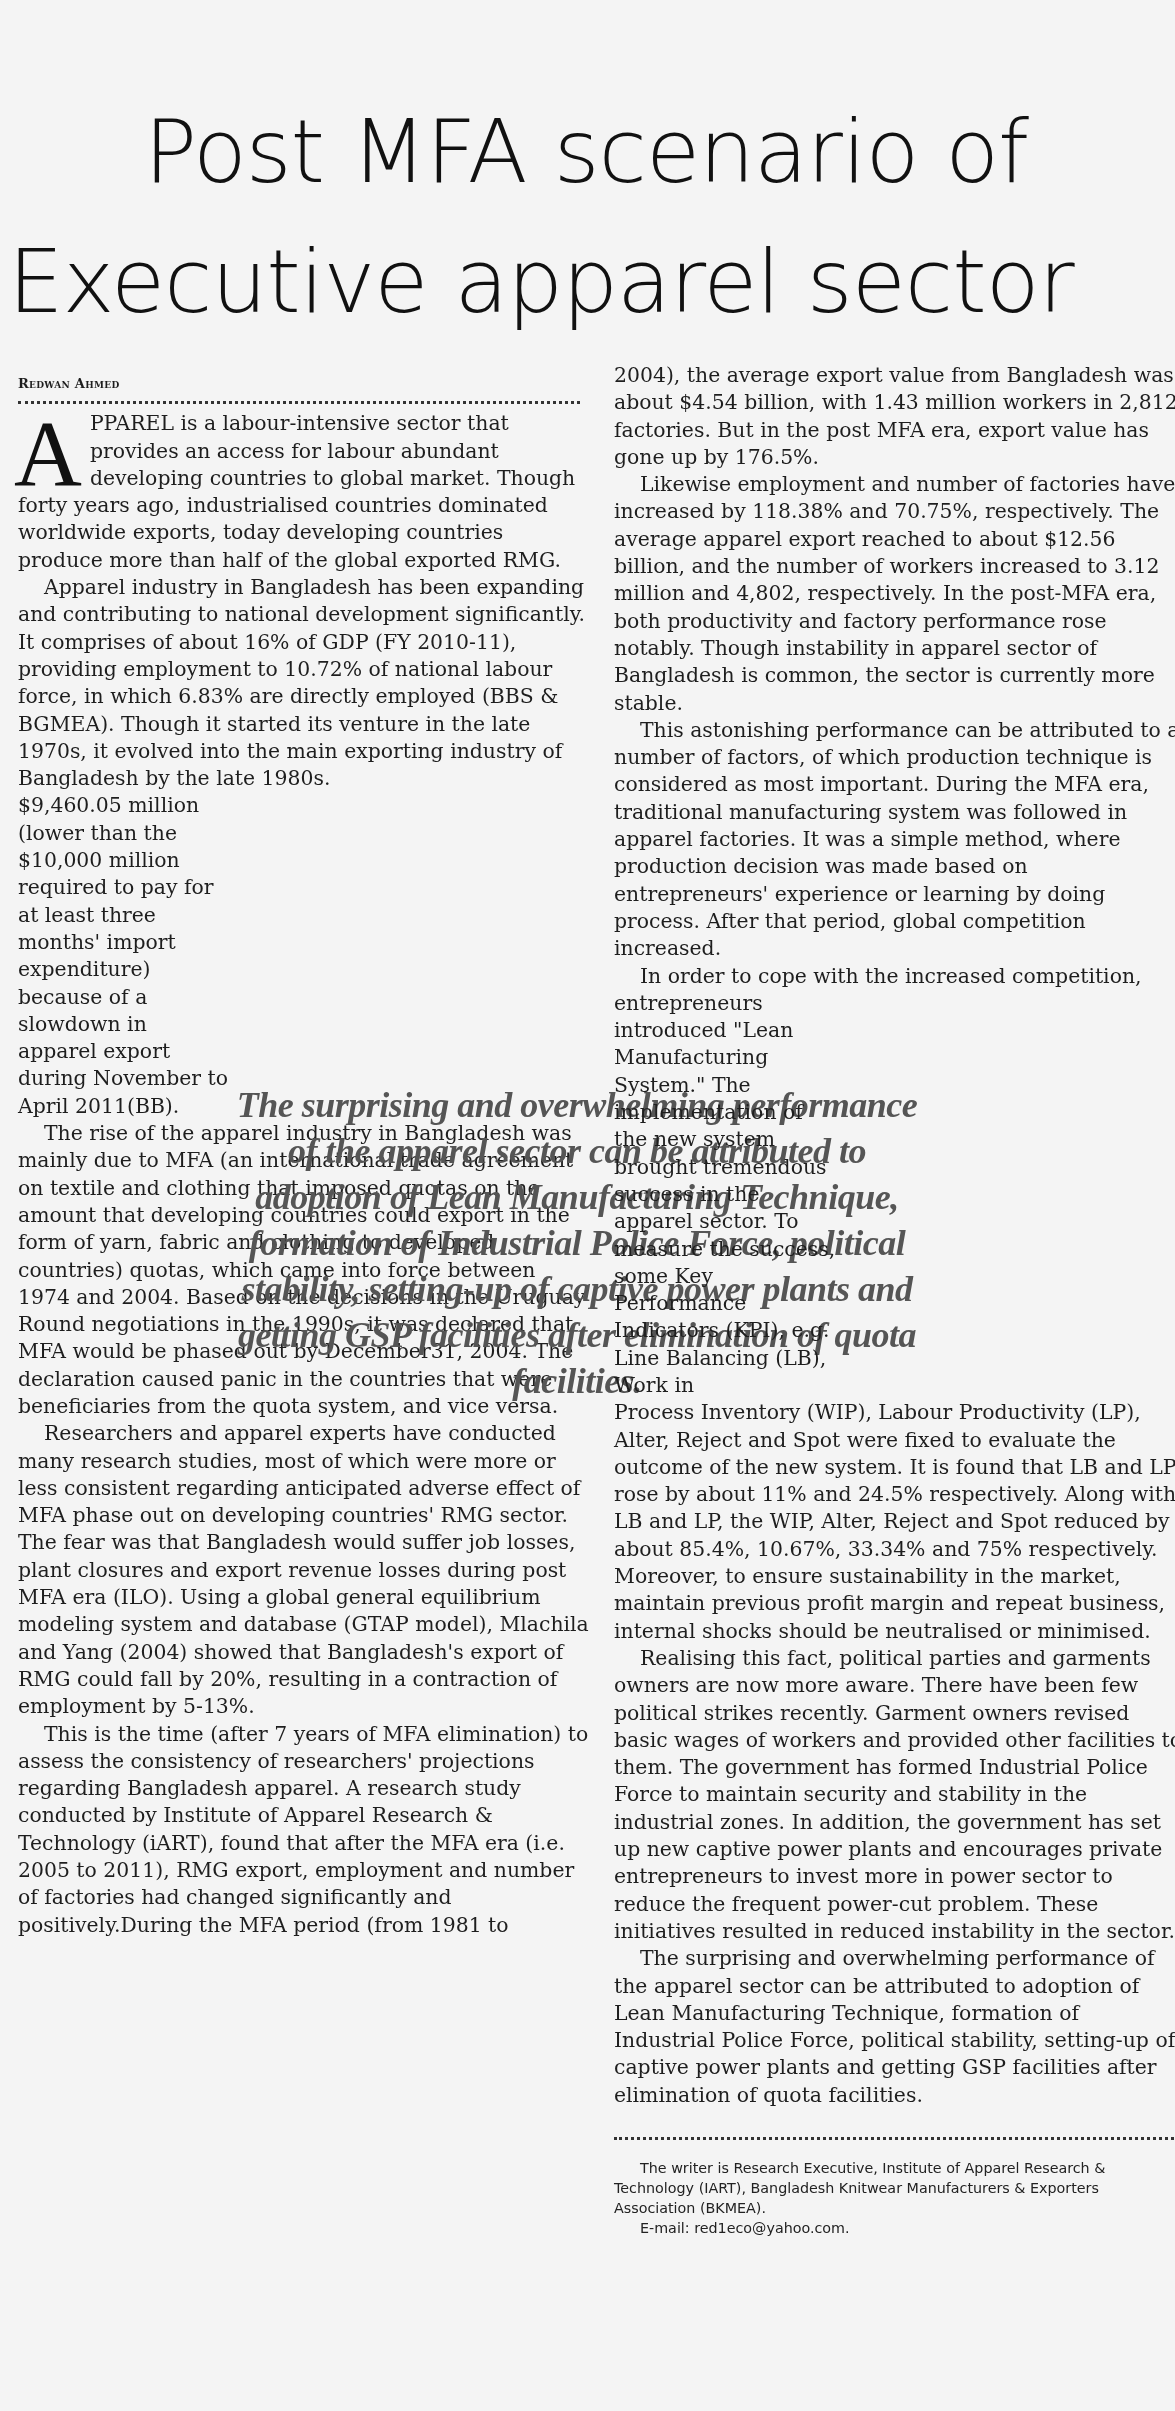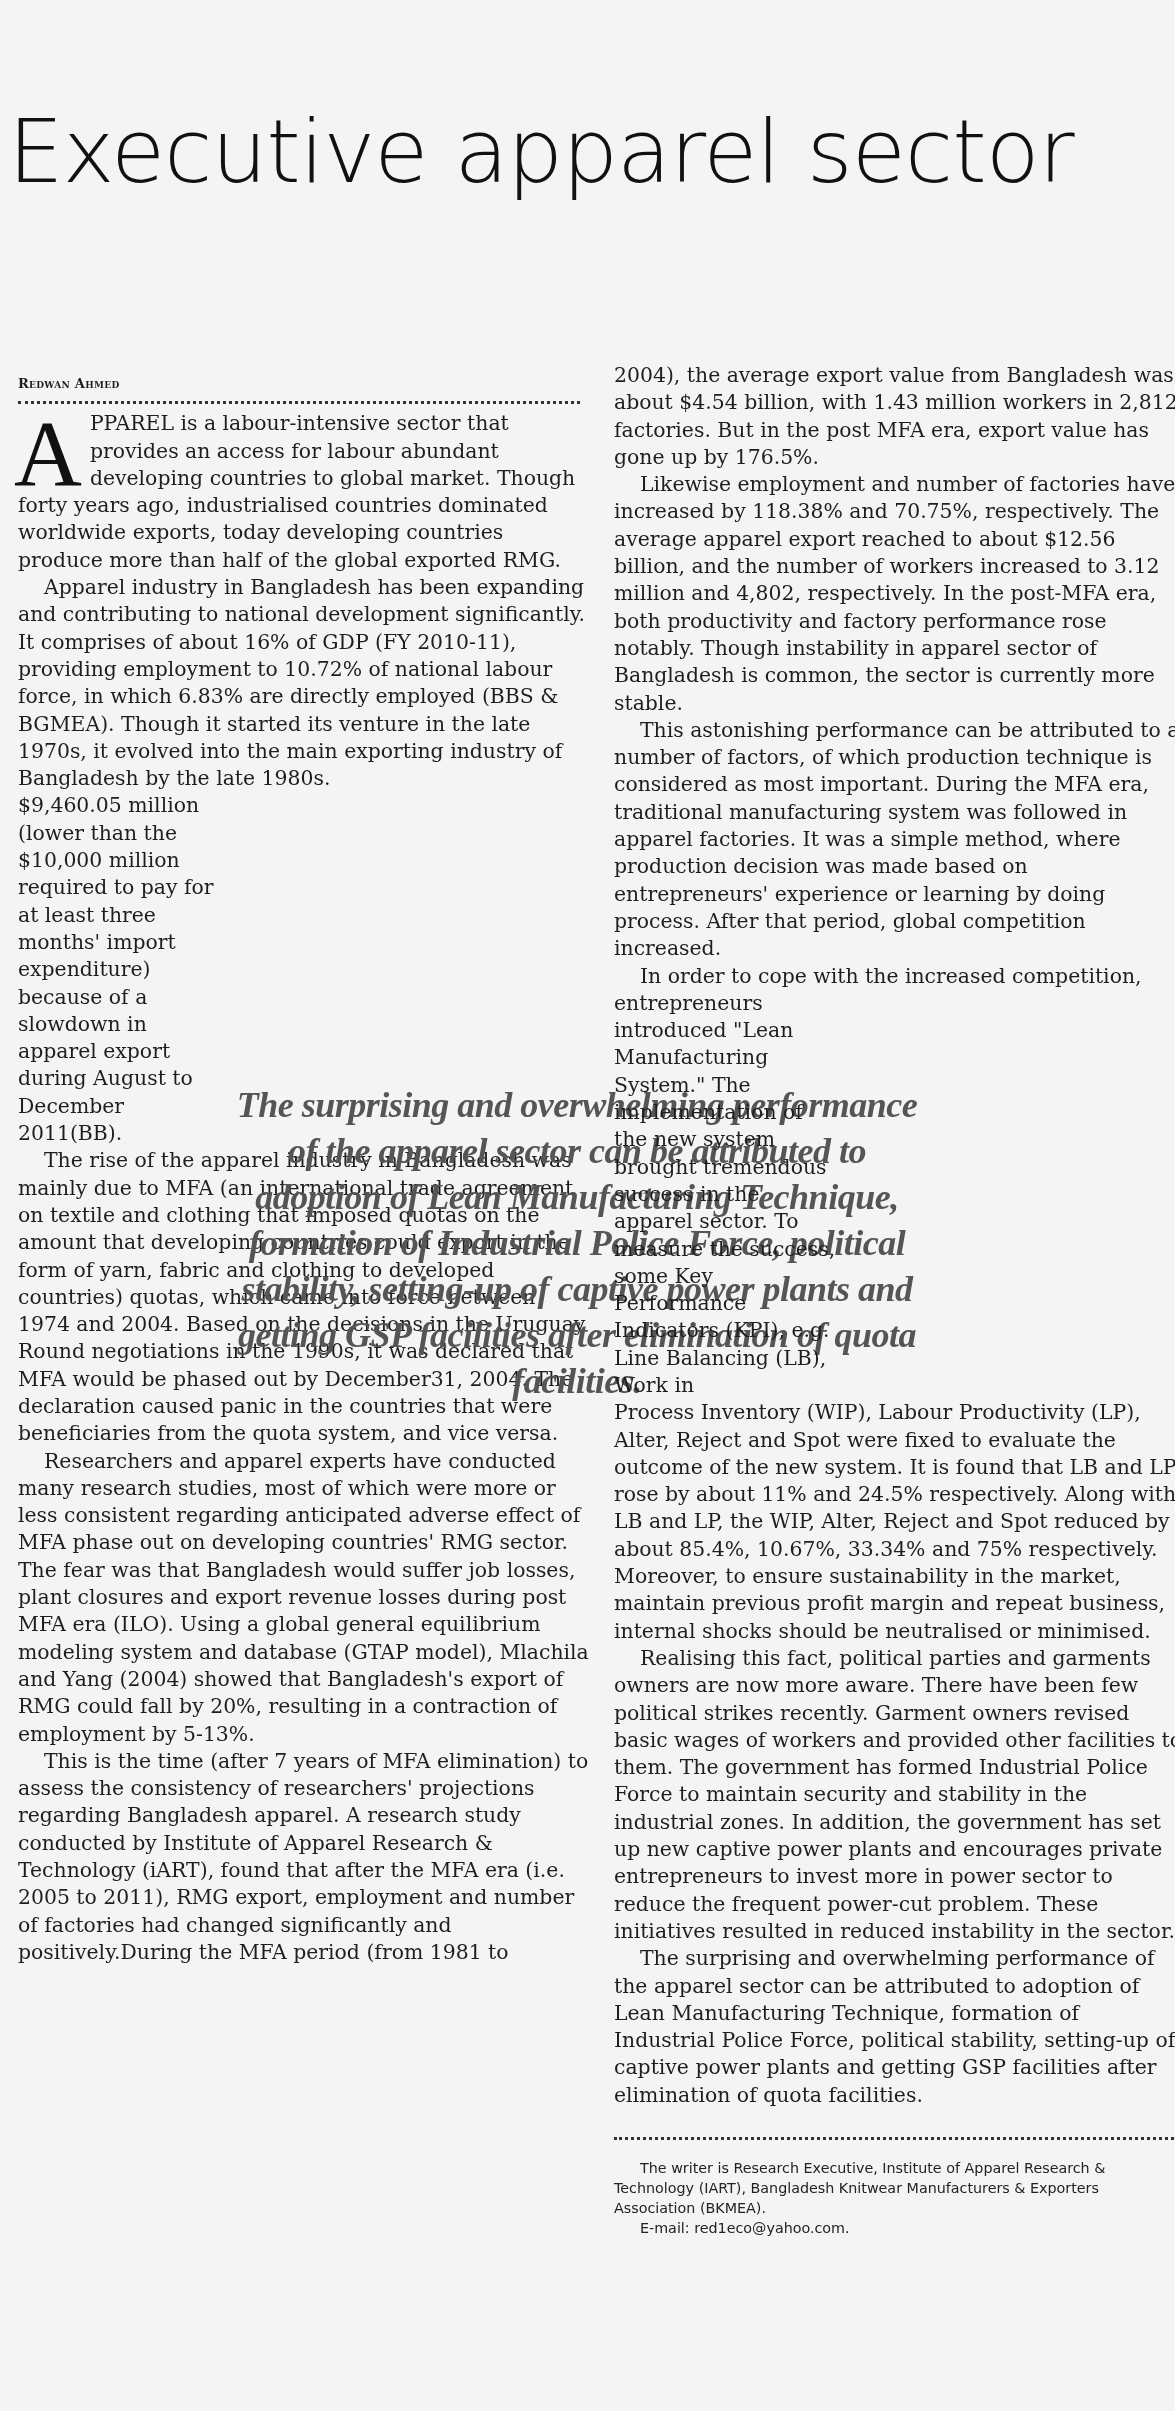--- a/index.html
+++ b/index.html
@@ -47,31 +47,32 @@
   .footer-dots { border-bottom: 3px dotted #333; margin: 28px -20px 18px 0; }
   .footnote {
     font-family: "DejaVu Sans", sans-serif; font-size: 14.3px; line-height: 20px;
     color: #222; text-indent: 0;
   }
 </style>
 </head>
 <body>
 
 <h1 class="headline">
+  <span class="l1">Post MFA scenario of</span>
   <span class="l2">Executive apparel sector</span>
 </h1>
 
 <div class="col col-left">
   <div class="byline">Redwan Ahmed</div>
   <div class="dots"></div>
   <p class="noindent">
     <span class="dropcap">A</span><span>PPAREL is a labour-intensive sector that provides an access for labour abundant developing countries to global market. Though forty years ago, industrialised countries dominated worldwide exports, today developing countries produce more than half of the global exported RMG.</span>
   </p>
   <p>Apparel industry in Bangladesh has been expanding and contributing to national development significantly. It comprises of about 16% of GDP (FY 2010-11), providing employment to 10.72% of national labour force, in which 6.83% are directly employed (BBS &amp; BGMEA). Though it started its venture in the late 1970s, it evolved into the main exporting industry of Bangladesh by the late 1980s.</p>
-  <p class="noindent narrow">$9,460.05 million (lower than the $10,000 million required to pay for at least three months' import expenditure) because of a slowdown in apparel export during August to December 2011(BB).</p>
+  <p class="noindent narrow">$9,460.05 million (lower than the $10,000 million required to pay for at least three months' import expenditure) because of a slowdown in apparel export during November to April 2011(BB).</p>
   <p>The rise of the apparel industry in Bangladesh was mainly due to MFA (an international trade agreement on textile and clothing that imposed quotas on the amount that developing countries could export in the form of yarn, fabric and clothing to developed countries) quotas, which came into force between 1974 and 2004. Based on the decisions in the Uruguay Round negotiations in the 1990s, it was declared that MFA would be phased out by December31, 2004. The declaration caused panic in the countries that were beneficiaries from the quota system, and vice versa.</p>
   <p>Researchers and apparel experts have conducted many research studies, most of which were more or less consistent regarding anticipated adverse effect of MFA phase out on developing countries' RMG sector. The fear was that Bangladesh would suffer job losses, plant closures and export revenue losses during post MFA era (ILO). Using a global general equilibrium modeling system and database (GTAP model), Mlachila and Yang (2004) showed that Bangladesh's export of RMG could fall by 20%, resulting in a contraction of employment by 5-13%.</p>
   <p>This is the time (after 7 years of MFA elimination) to assess the consistency of researchers' projections regarding Bangladesh apparel. A research study conducted by Institute of Apparel Research &amp; Technology (iART), found that after the MFA era (i.e. 2005 to 2011), RMG export, employment and number of factories had changed significantly and positively.During the MFA period (from 1981 to</p>
 </div>
 
 <div class="pullquote">The surprising and overwhelming performance of the apparel sector can be attributed to adoption of Lean Manufacturing Technique, formation of Industrial Police Force, political stability, setting-up of captive power plants and getting GSP facilities after elimination of quota facilities.</div>
 
 <div class="col col-right">
   <p class="noindent">2004), the average export value from Bangladesh was about $4.54 billion, with 1.43 million workers in 2,812 factories. But in the post MFA era, export value has gone up by 176.5%.</p>
   <p>Likewise employment and number of factories have increased by 118.38% and 70.75%, respectively. The average apparel export reached to about $12.56 billion, and the number of workers increased to 3.12 million and 4,802, respectively. In the post-MFA era, both productivity and factory performance rose notably. Though instability in apparel sector of Bangladesh is common, the sector is currently more stable.</p>

